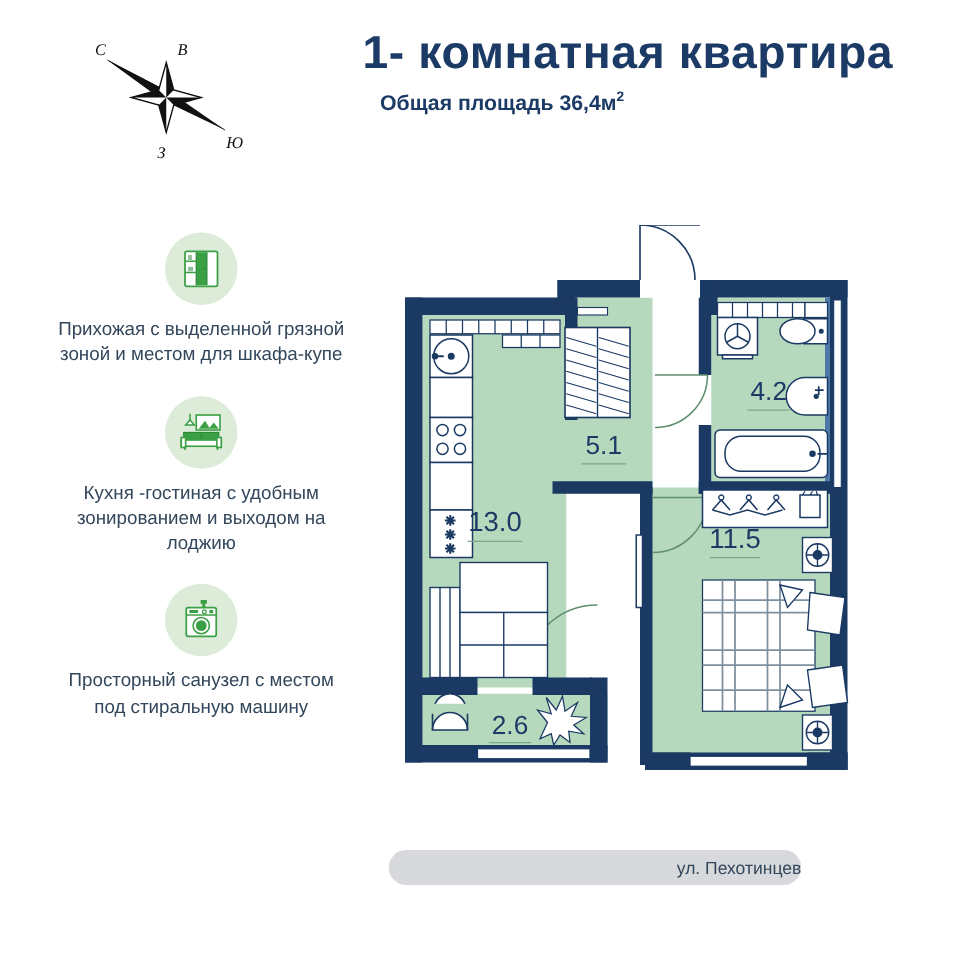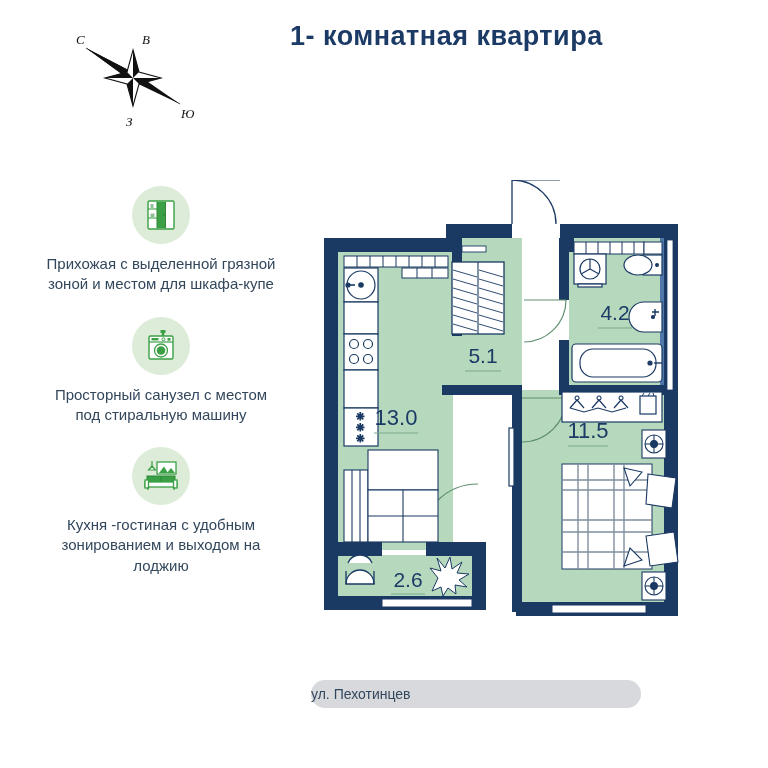--- a/index.html
+++ b/index.html
@@ -7,21 +7,21 @@
     width: 768px; height: 768px;
     background: #ffffff;
     font-family: "Liberation Sans", sans-serif;
     overflow: hidden;
   }
   #page { position: relative; width: 768px; height: 768px; }
 
   
   #header { position: absolute; left: 290px; top: 22px; width: 460px; }
   #title {
-    font-size: 27px; font-weight: bold; color: #1b3a66;
+    font-size: 37px; font-weight: bold; color: #1b3a66;
     letter-spacing: 0.5px; line-height: 1.1; white-space: nowrap;
   }
   #subtitle {
     margin-top: 9px; margin-left: 14px;
     font-size: 17px; font-weight: bold; color: #1b3a66; white-space: nowrap;
   }
   #subtitle sup { font-size: 11px; vertical-align: super; }
   #note {
     margin-top: 7px; margin-left: 5px;
     font-size: 14.5px; color: #33475c; white-space: nowrap;
@@ -46,21 +46,21 @@
   }
 
   
   #plan { position: absolute; left: 316px; top: 180px; width: 382px; height: 460px; }
   #plan svg { display: block; }
 
   
   #street {
     position: absolute; left: 311px; top: 680px; width: 330px; height: 28px;
     background: #d7d9dc; border-radius: 14px;
-    display: flex; align-items: center; justify-content: flex-start;
+    display: flex; align-items: center; justify-content: flex-end;
   }
   #street span { font-size: 14px; color: #33475c; }
 </style>
 </head>
 <body>
 
 <div id="page">
 
   <div id="compass">
     <svg width="130" height="102" viewBox="0 0 130 102">
@@ -77,20 +77,23 @@
       <polygon points="37,50 59,44 65,50" fill="#111"></polygon>
       <text class="cmp-label" x="8" y="16">С</text>
       <text class="cmp-label" x="74" y="16">В</text>
       <text class="cmp-label" x="58" y="98">З</text>
       <text class="cmp-label" x="113" y="90">Ю</text>
     </svg>
   </div>
 
   <div id="header">
     <div id="title">1- комнатная  квартира</div>
+    <div id="subtitle">
+      <span>Общая площадь 36,4м</span><sup>2</sup>
+    </div>
   </div>
 
   <div id="features">
 
     <div class="feature">
       <div class="feat-circle">
         <svg width="36" height="36" viewBox="0 0 36 36">
           <rect x="5" y="4" width="26" height="28" rx="1.5" fill="#fff" stroke="#3ba045" stroke-width="1.4"></rect>
           <rect x="14" y="4.8" width="8.5" height="26.4" fill="#3ba045"></rect>
           <line x1="14" y1="4.8" x2="14" y2="31.2" stroke="#2d8838" stroke-width="1"></line>
@@ -100,57 +103,57 @@
           <line x1="5" y1="21" x2="14" y2="21" stroke="#3ba045" stroke-width="1.1"></line>
           <rect x="7.5" y="7" width="3" height="4" fill="#8fbf98"></rect>
           <rect x="7.5" y="16.5" width="4" height="3.5" fill="#8fbf98"></rect>
         </svg>
       </div>
       <div class="feat-text">Прихожая с выделенной грязной зоной  и местом для шкафа-купе</div>
     </div>
 
     <div class="feature">
       <div class="feat-circle">
+        <svg width="38" height="34" viewBox="0 0 38 34">
+
+          <rect x="15" y="3" width="19" height="12" fill="#fff" stroke="#3ba045" stroke-width="1.3"></rect>
+          <polygon points="17,14 22,7.5 26,14" fill="#3ba045"></polygon>
+          <polygon points="25,14 29,9 33,14" fill="#3ba045"></polygon>
+
+          <line x1="10" y1="2" x2="10" y2="7" stroke="#3ba045" stroke-width="1.2"></line>
+          <polygon points="6.5,11 13.5,11 10,7" fill="#fff" stroke="#3ba045" stroke-width="1.2"></polygon>
+
+          <rect x="5" y="17" width="28" height="7" fill="#3ba045" stroke="#2d8838" stroke-width="1"></rect>
+          <line x1="19" y1="17" x2="19" y2="24" stroke="#2d8838" stroke-width="1"></line>
+          <rect x="3" y="23" width="32" height="5" fill="#fff" stroke="#3ba045" stroke-width="1.3"></rect>
+          <rect x="3" y="21" width="3.5" height="8" fill="#fff" stroke="#3ba045" stroke-width="1.3"></rect>
+          <rect x="31.5" y="21" width="3.5" height="8" fill="#fff" stroke="#3ba045" stroke-width="1.3"></rect>
+          <line x1="6" y1="28" x2="6" y2="31" stroke="#3ba045" stroke-width="1.3"></line>
+          <line x1="32" y1="28" x2="32" y2="31" stroke="#3ba045" stroke-width="1.3"></line>
+        </svg>
+      </div>
+      <div class="feat-text">Кухня -гостиная с удобным зонированием и выходом на лоджию</div>
+    </div>
+
+    <div class="feature">
+      <div class="feat-circle">
         <svg width="36" height="36" viewBox="0 0 36 36">
 
           <path d="M20 3 L20 8" stroke="#3ba045" stroke-width="2.4" fill="none"></path>
           <rect x="17.5" y="2" width="5" height="3" fill="#3ba045"></rect>
           <rect x="6" y="8" width="24" height="23" rx="1.5" fill="#fff" stroke="#3ba045" stroke-width="1.4"></rect>
           <line x1="6" y1="14" x2="30" y2="14" stroke="#3ba045" stroke-width="1.2"></line>
           <rect x="8.5" y="10" width="7" height="2.4" fill="#3ba045"></rect>
           <circle cx="20.5" cy="11.3" r="1.5" fill="#fff" stroke="#3ba045" stroke-width="1"></circle>
           <rect x="24.5" y="10" width="3" height="2.6" fill="#3ba045"></rect>
           <circle cx="18" cy="22.5" r="6.5" fill="#fff" stroke="#3ba045" stroke-width="1.3"></circle>
           <circle cx="18" cy="22.5" r="4.3" fill="#3ba045"></circle>
         </svg>
       </div>
       <div class="feat-text">Просторный санузел с местом под стиральную машину</div>
-    </div>
-
-    <div class="feature">
-      <div class="feat-circle">
-        <svg width="38" height="34" viewBox="0 0 38 34">
-
-          <rect x="15" y="3" width="19" height="12" fill="#fff" stroke="#3ba045" stroke-width="1.3"></rect>
-          <polygon points="17,14 22,7.5 26,14" fill="#3ba045"></polygon>
-          <polygon points="25,14 29,9 33,14" fill="#3ba045"></polygon>
-
-          <line x1="10" y1="2" x2="10" y2="7" stroke="#3ba045" stroke-width="1.2"></line>
-          <polygon points="6.5,11 13.5,11 10,7" fill="#fff" stroke="#3ba045" stroke-width="1.2"></polygon>
-
-          <rect x="5" y="17" width="28" height="7" fill="#3ba045" stroke="#2d8838" stroke-width="1"></rect>
-          <line x1="19" y1="17" x2="19" y2="24" stroke="#2d8838" stroke-width="1"></line>
-          <rect x="3" y="23" width="32" height="5" fill="#fff" stroke="#3ba045" stroke-width="1.3"></rect>
-          <rect x="3" y="21" width="3.5" height="8" fill="#fff" stroke="#3ba045" stroke-width="1.3"></rect>
-          <rect x="31.5" y="21" width="3.5" height="8" fill="#fff" stroke="#3ba045" stroke-width="1.3"></rect>
-          <line x1="6" y1="28" x2="6" y2="31" stroke="#3ba045" stroke-width="1.3"></line>
-          <line x1="32" y1="28" x2="32" y2="31" stroke="#3ba045" stroke-width="1.3"></line>
-        </svg>
-      </div>
-      <div class="feat-text">Кухня -гостиная с удобным зонированием и выходом на лоджию</div>
     </div>
 
   </div>
 
   <div id="plan">
     <svg width="382" height="460" viewBox="0 0 382 460">
       <defs>
         <g id="hanger">
           <path d="M0,8 L7,0 L14,8" fill="none" stroke="#1a3963" stroke-width="1.2"></path>
           <path d="M7,0 a2,2 0 1,1 0.1,0" fill="none" stroke="#1a3963" stroke-width="1.1"></path>

